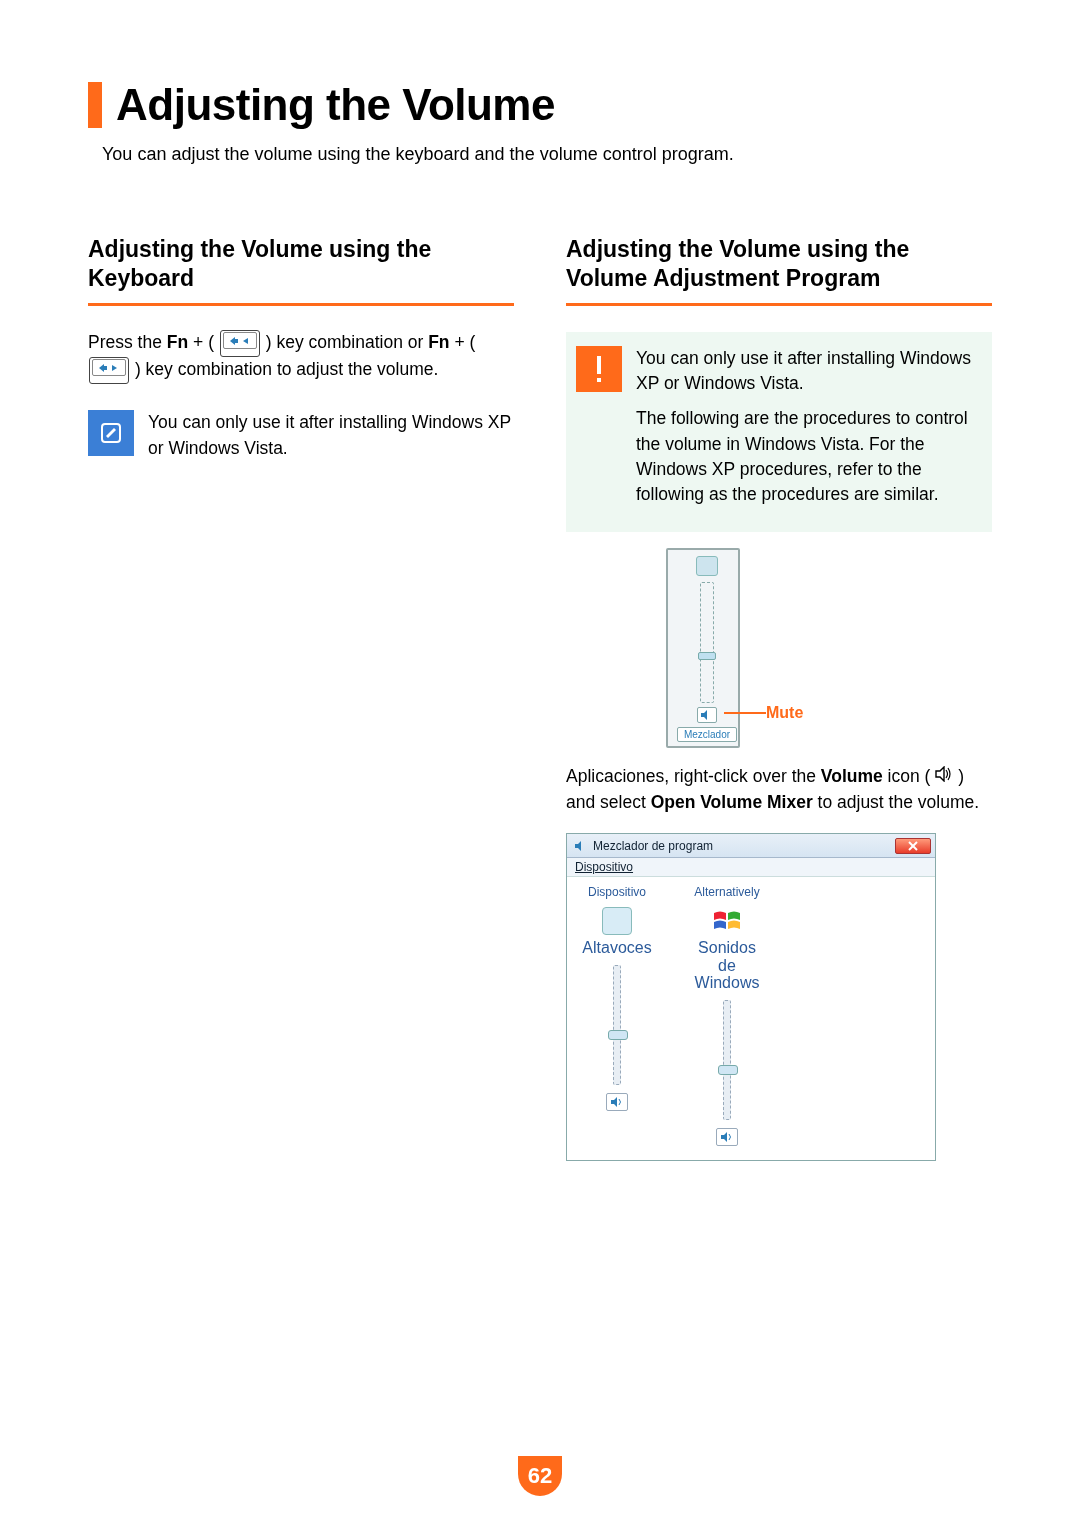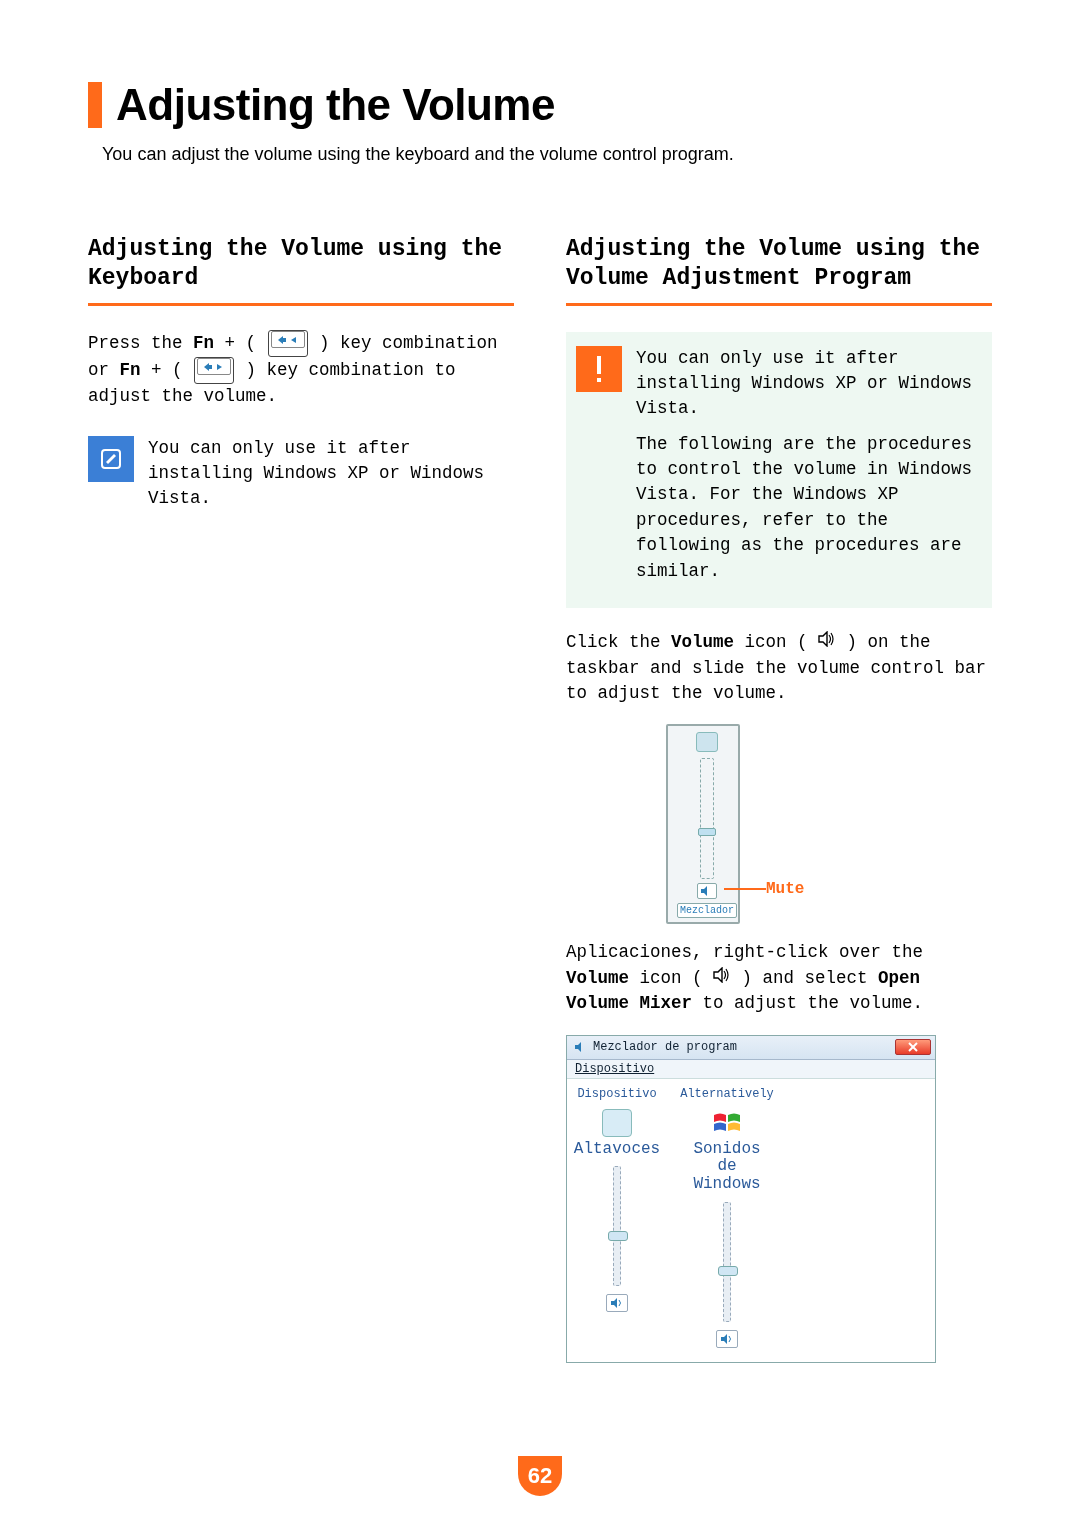--- a/index.html
+++ b/index.html
@@ -9,21 +9,21 @@
     background: #fff;
     font-family: Arial, Helvetica, sans-serif;
     color: #000;
     position: relative;
     padding: 80px 88px 0 88px;
   }
   .page-title-wrap { display: flex; align-items: center; gap: 14px; margin-bottom: 14px; }
   .accent-bar { width: 14px; height: 46px; background: #ff6a1a; }
   .page-title { font-size: 44px; font-weight: bold; letter-spacing: -0.5px; }
   .intro { font-size: 18px; margin: 6px 0 70px 14px; }
-  .columns { display: flex; gap: 52px; font-family: Liberation Mono, monospace; }
+  .columns { display: flex; gap: 52px; }
   .col { flex: 1 1 0; min-width: 0; }
   .section-heading { font-size: 23px; font-weight: bold; line-height: 1.25; margin-bottom: 10px; }
   .orange-rule { height: 3px; background: #ff6a1a; margin-bottom: 24px; }
   .body-text { font-size: 17.5px; line-height: 1.45; margin-bottom: 18px; }
   .body-text b { font-weight: bold; }
   .keycap {
     display: inline-block;
     border: 1px solid #444;
     border-radius: 3px;
     background: #fff;
@@ -181,31 +181,20 @@
             <rect x="3" y="2" width="4" height="18" fill="#fff"></rect>
             <rect x="3" y="24" width="4" height="4" fill="#fff"></rect>
           </svg>
       </div>
       <div class="orange-note-text">
         <p>You can only use it after installing Windows XP or Windows Vista.</p>
         <p>The following are the procedures to control the volume in Windows Vista. For the Windows XP procedures, refer to the following as the procedures are similar.</p>
       </div>
     </div>
 
-    <div class="body-text" style="margin-top:22px;">
-      <span>Click the </span><b>Volume</b><span> icon (</span>
-      <span class="speaker-icon">
-        <svg width="18" height="16" viewBox="0 0 18 16">
-            <polygon points="1,5 5,5 9,1 9,15 5,11 1,11" fill="none" stroke="#000" stroke-width="1.4"></polygon>
-            <path d="M11 4 Q14 8 11 12" fill="none" stroke="#000" stroke-width="1.2"></path>
-            <path d="M13 2 Q17 8 13 14" fill="none" stroke="#000" stroke-width="1.2"></path>
-          </svg>
-      </span>
-      <span>) on the taskbar and slide the volume control bar to adjust the volume.</span>
-    </div>
 
     <div class="vol-slider-fig">
       <div class="vol-slider-frame">
         <div class="device-ico"></div>
         <div class="vol-slider-track">
           <div class="vol-slider-thumb"></div>
         </div>
         <div class="vol-slider-mute">
           <svg width="14" height="10" viewBox="0 0 14 10">
               <polygon points="1,3 4,3 7,0 7,10 4,7 1,7" fill="#2a7db8"></polygon>

